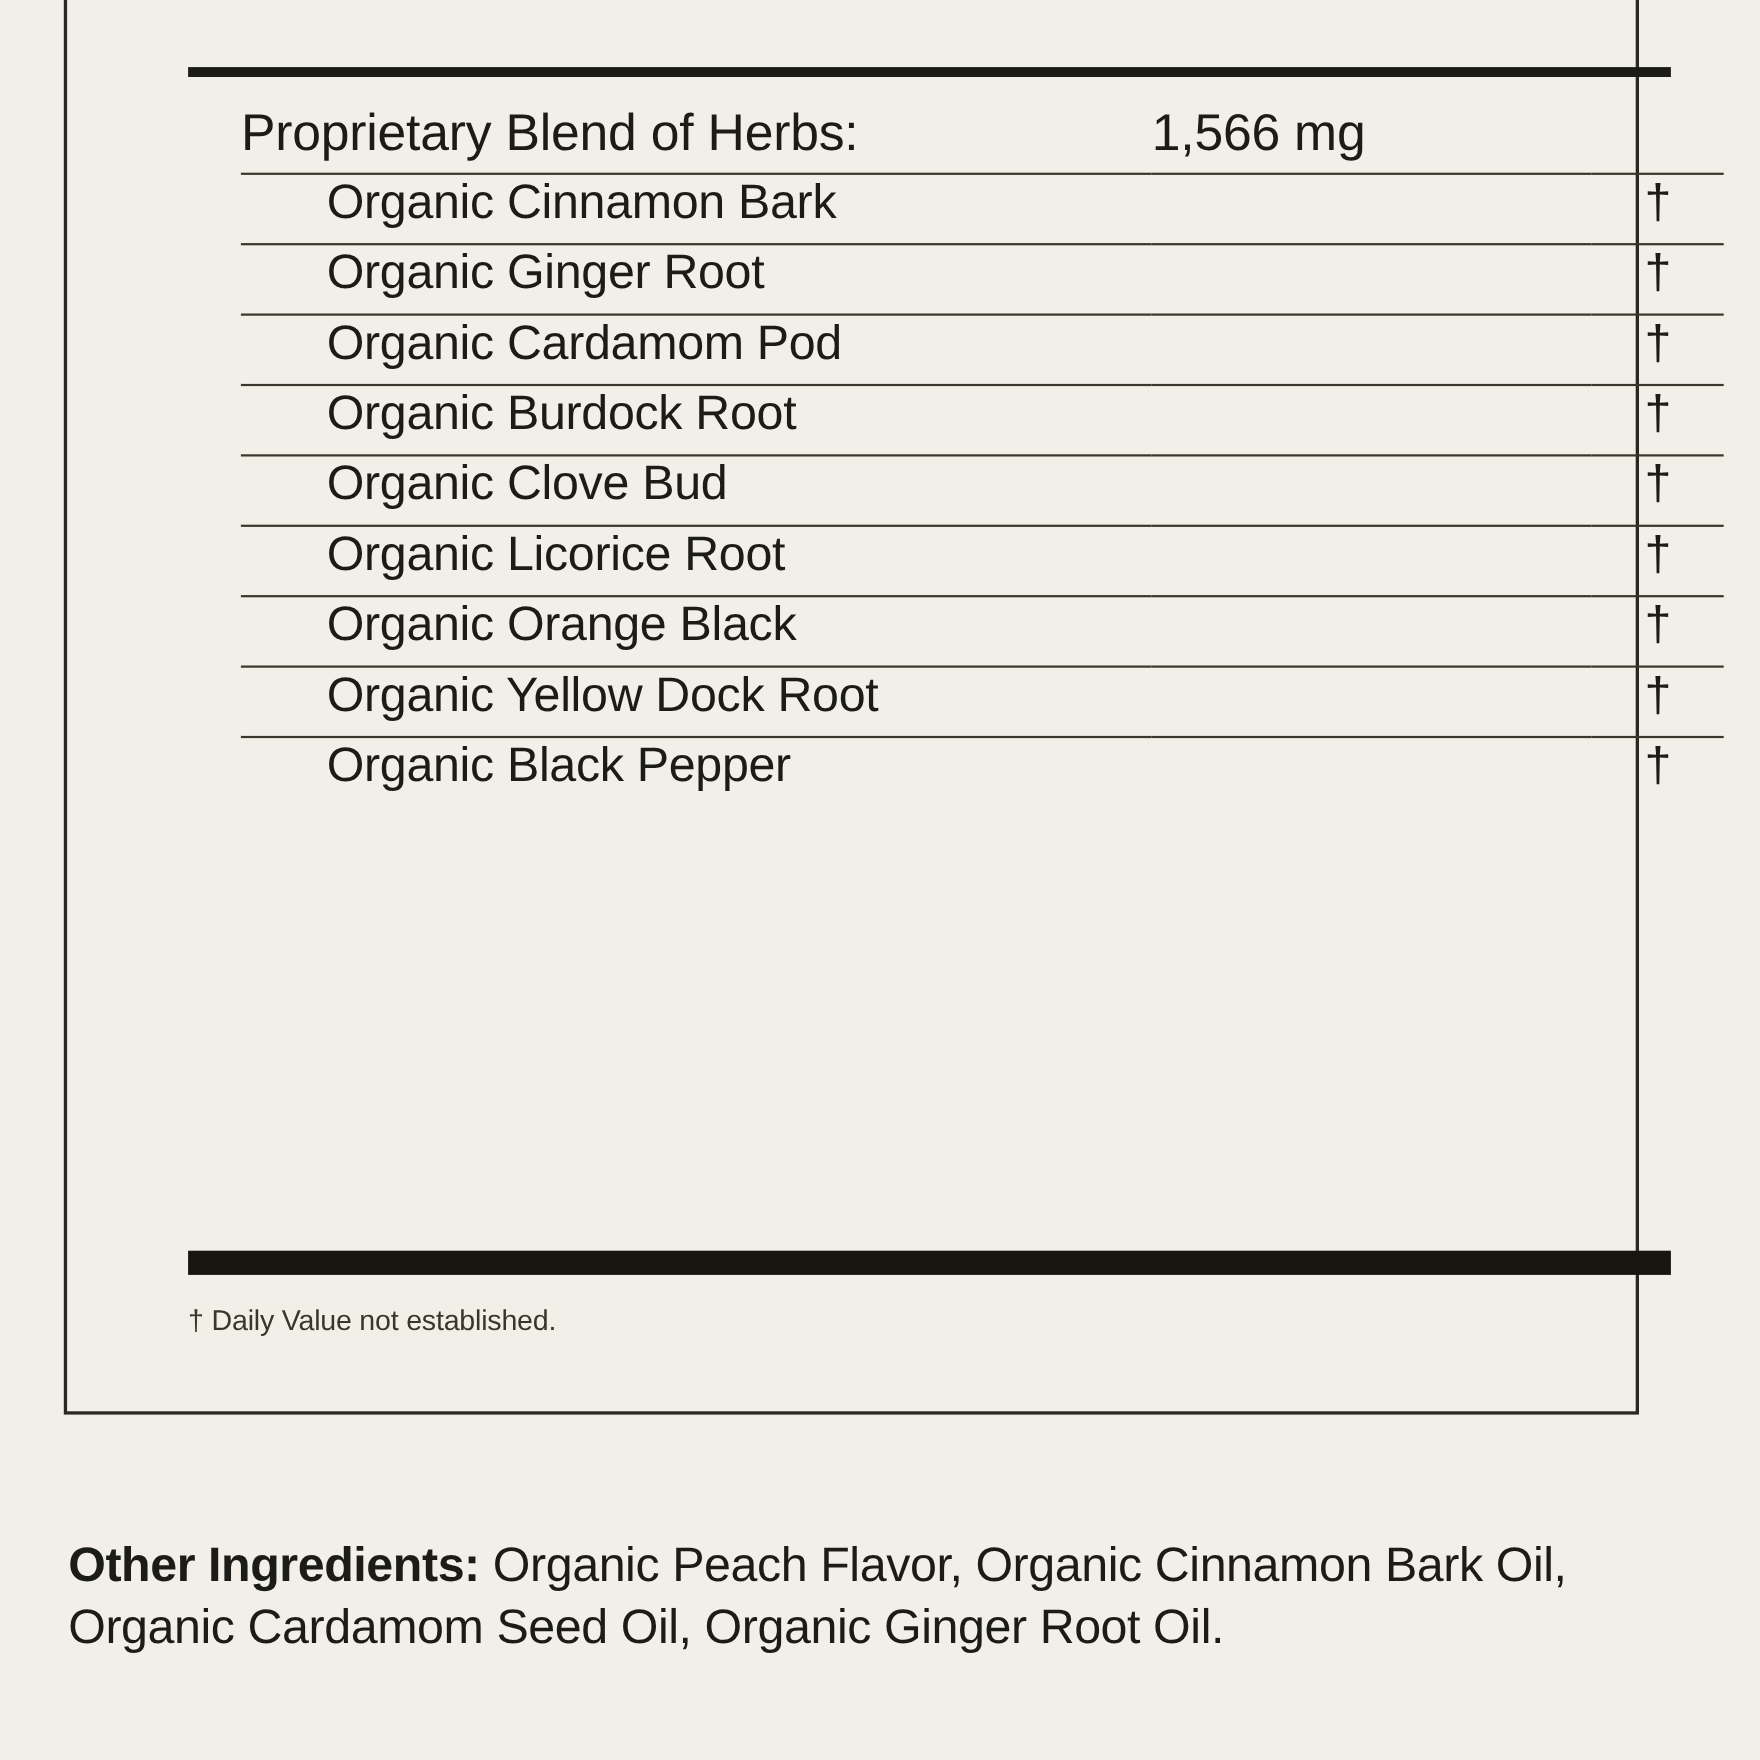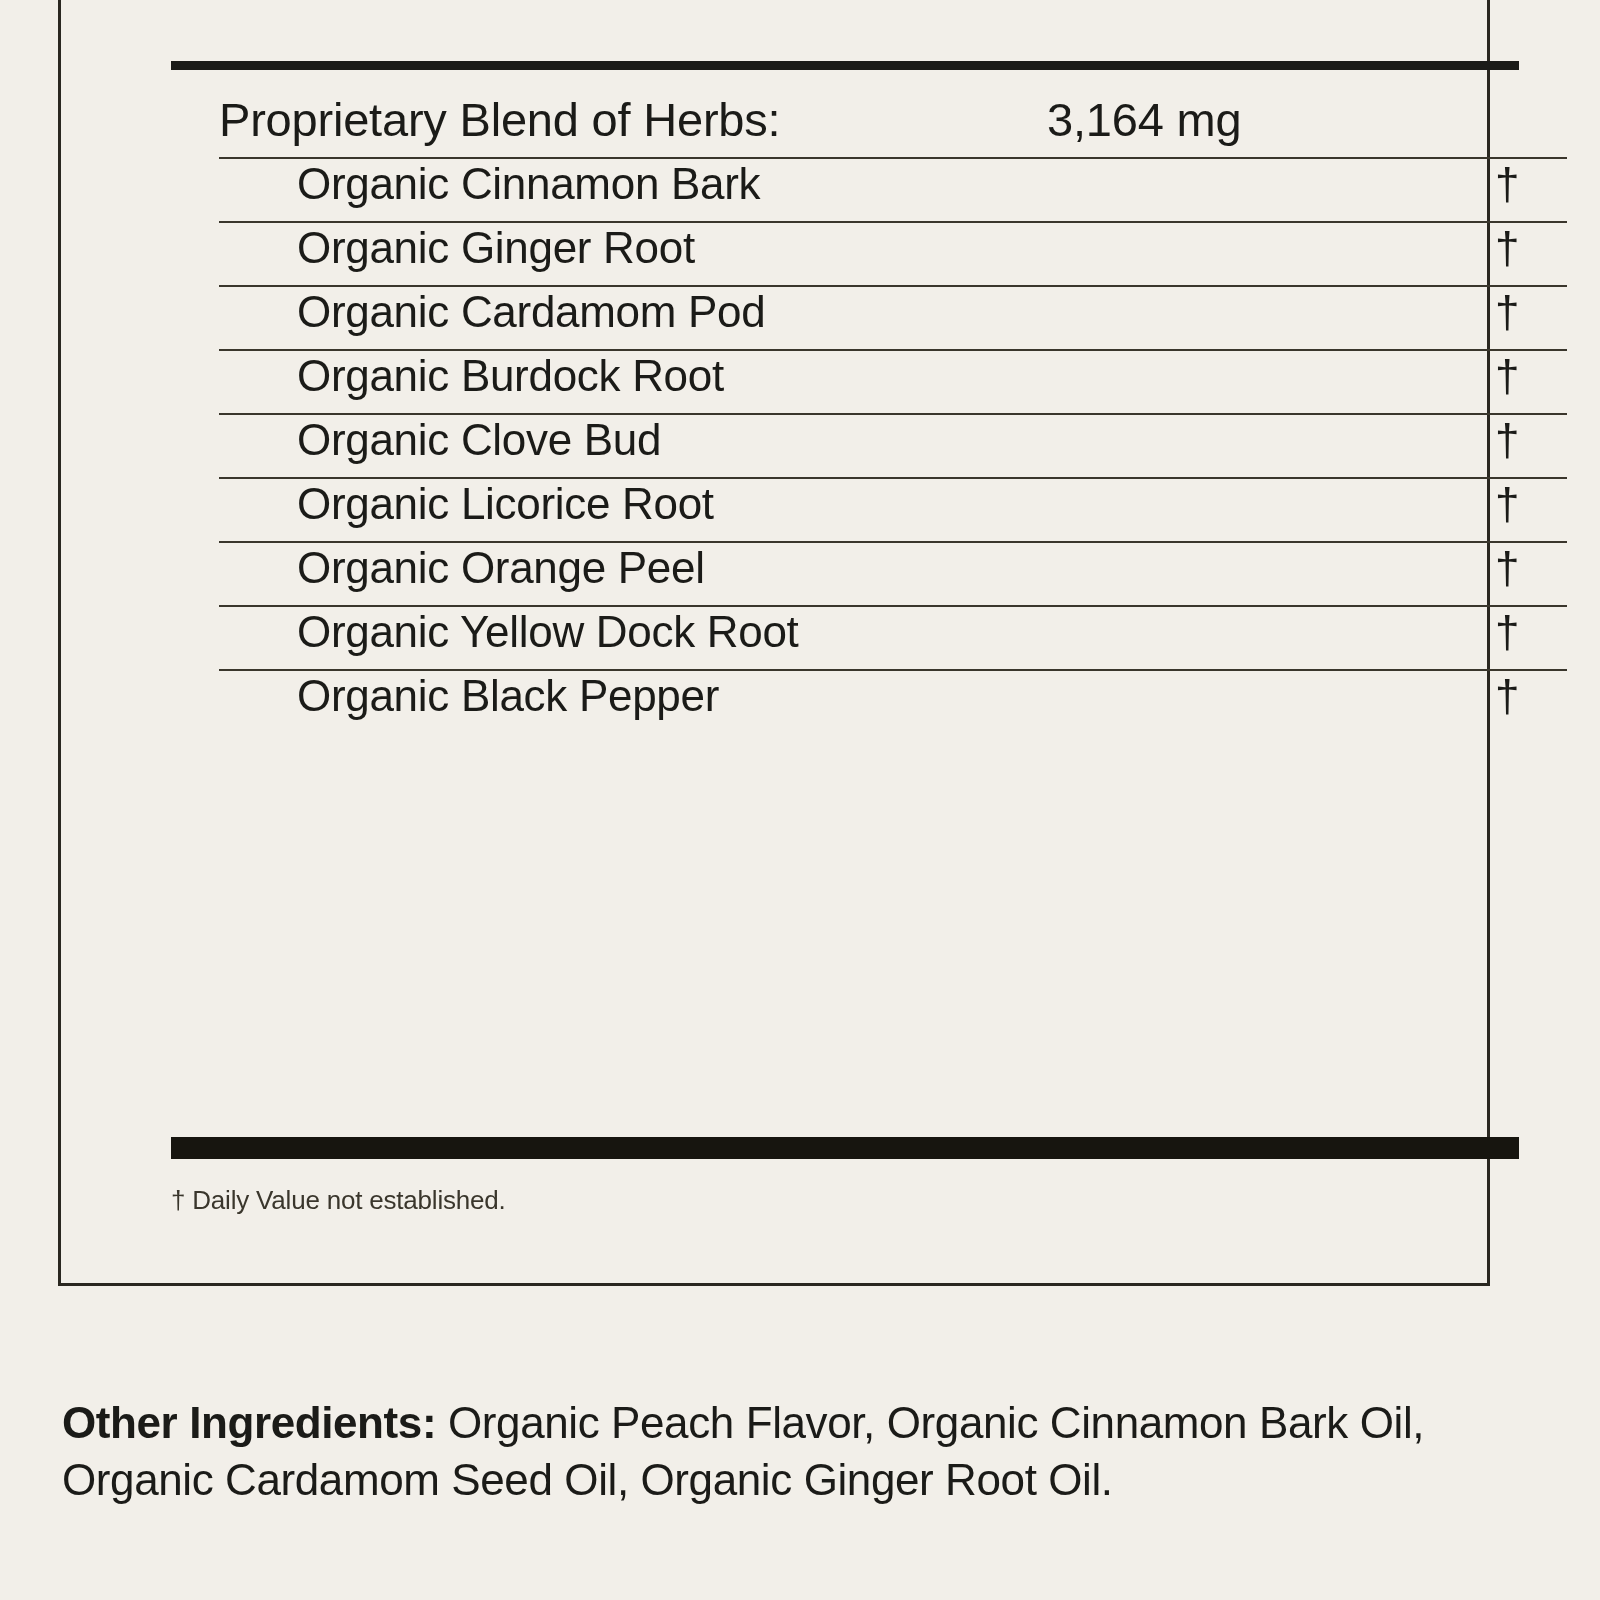--- a/index.html
+++ b/index.html
@@ -131,21 +131,21 @@
 <div class="label-wrap">
 
   <div class="panel">
 
     <div class="rule-heavy-top"></div>
 
     <table class="facts">
       <tbody>
         <tr class="blend-row">
           <td class="name">Proprietary Blend of Herbs:</td>
-          <td class="amt amt-col">3,164 mg</td>
+          <td class="amt amt-col">1,566 mg</td>
           <td class="dv"></td>
         </tr>
 
         <tr class="ing-row">
           <td class="name" colspan="2">Organic Cinnamon Bark</td>
           <td class="dv">†</td>
         </tr>
         <tr class="ing-row">
           <td class="name" colspan="2">Organic Ginger Root</td>
           <td class="dv">†</td>
@@ -160,21 +160,21 @@
         </tr>
         <tr class="ing-row">
           <td class="name" colspan="2">Organic Clove Bud</td>
           <td class="dv">†</td>
         </tr>
         <tr class="ing-row">
           <td class="name" colspan="2">Organic Licorice Root</td>
           <td class="dv">†</td>
         </tr>
         <tr class="ing-row">
-          <td class="name" colspan="2">Organic Orange Peel</td>
+          <td class="name" colspan="2">Organic Orange Black</td>
           <td class="dv">†</td>
         </tr>
         <tr class="ing-row">
           <td class="name" colspan="2">Organic Yellow Dock Root</td>
           <td class="dv">†</td>
         </tr>
         <tr class="ing-row">
           <td class="name" colspan="2">Organic Black Pepper</td>
           <td class="dv">†</td>
         </tr>

